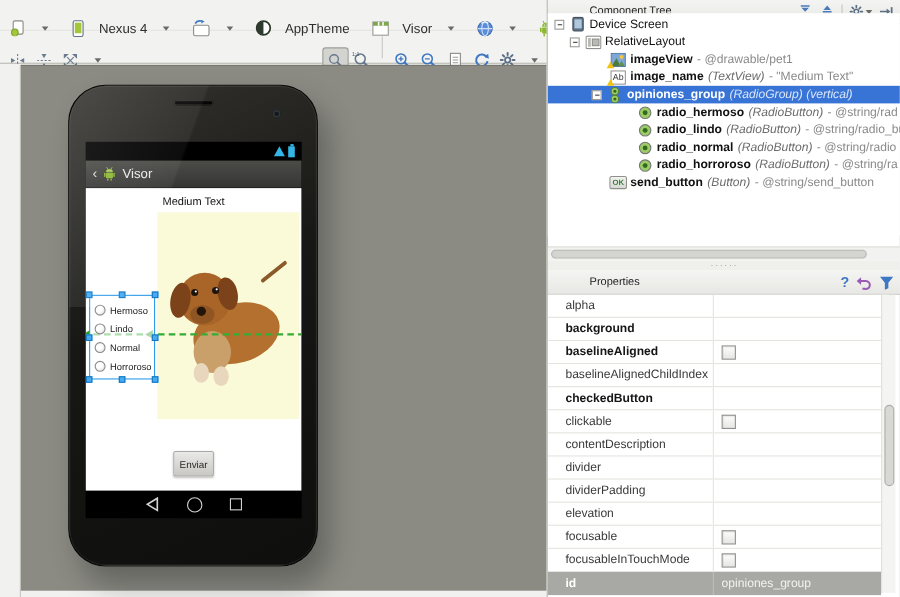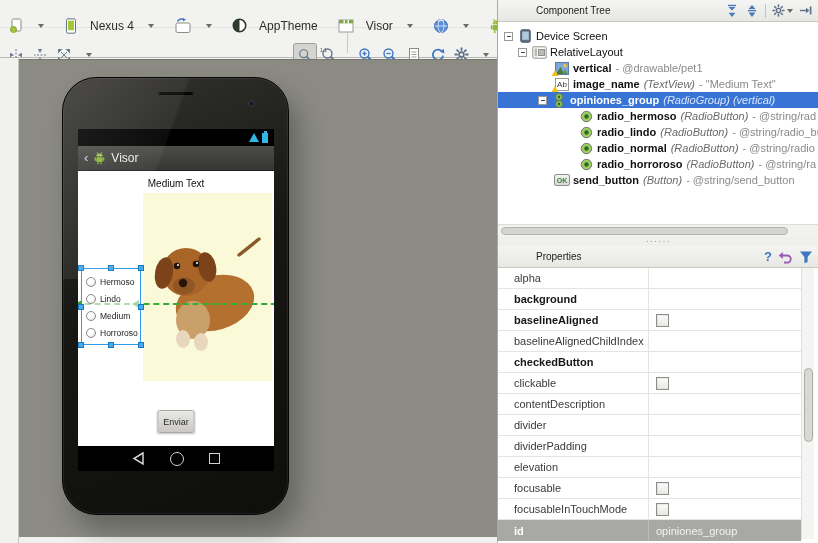--- a/index.html
+++ b/index.html
@@ -51,21 +51,21 @@
   .nav-circle { width:14px; height:14px; border:1.5px solid #D2D2D2; border-radius:50%; }
   .nav-square { width:11px; height:11px; border:1.5px solid #D2D2D2; }
 
   
   .right-panel { position:absolute; left:497px; top:0; width:321px; height:543px; background:#fff; border-left:1px solid #A9A9A5; }
   .panel-header { height:22px; background:linear-gradient(#F4F4F2,#E7E7E4); border-bottom:1px solid #C7C7C2; display:flex; align-items:center; padding:0 6px; }
   .panel-title { font-size:10px; color:#222;margin-left:32px; }
   .ph-icons { margin-left:auto; display:flex; align-items:center; gap:6px; }
   .ph-sep { width:1px; height:14px; background:#C4C4BF; }
 
-  .tree { position:absolute; left:0; top:26px; width:321px; height:202px; background:#fff; overflow:hidden; padding-top:2px; }
+  .tree { position:absolute; left:0; top:12px; width:321px; height:202px; background:#fff; overflow:hidden; padding-top:2px; }
   .trow { height:16px; display:flex; align-items:center; white-space:nowrap; overflow:hidden; font-size:11px; }
   .trow.selected { background:#3874D6; }
   .toggle { width:9px; height:9px; border:1px solid #9a9a96; background:#fff; flex:none; position:relative; margin-right:4px; }
   .toggle::after { content:""; position:absolute; left:1.5px; top:3px; width:4px; height:1px; background:#444; }
   .ticon { width:16px; height:14px; flex:none; margin-right:3px; position:relative; display:flex; align-items:center; justify-content:center; }
   .warn-badge { position:absolute; left:-3px; bottom:-2px; width:0; height:0; border-left:4px solid transparent; border-right:4px solid transparent; border-bottom:7px solid #F2C211; }
   .tid { font-weight:bold; color:#111; margin-right:4px; }
   .trow.plain .tid { font-weight:normal; }
   .ttype { color:#6b6b6b; margin-right:4px;font-style:italic; }
   .tval { color:#8a8a8a; }
@@ -336,21 +336,21 @@
           <div class="radio-row">
               <span class="radio-circle"></span>
               <span class="radio-label">Hermoso</span>
             </div>
           <div class="radio-row">
               <span class="radio-circle"></span>
               <span class="radio-label">Lindo</span>
             </div>
           <div class="radio-row">
               <span class="radio-circle"></span>
-              <span class="radio-label">Medium</span>
+              <span class="radio-label">Normal</span>
             </div>
           <div class="radio-row">
               <span class="radio-circle"></span>
               <span class="radio-label">Horroroso</span>
             </div>
           <span class="handle" style="left:-4px; top:-4px;"></span>
           <span class="handle" style="left:50%; margin-left:-3px; top:-4px;"></span>
           <span class="handle" style="right:-4px; top:-4px;"></span>
           <span class="handle" style="left:-4px; top:50%; margin-top:-3px;"></span>
           <span class="handle" style="right:-4px; top:50%; margin-top:-3px;"></span>
@@ -444,21 +444,21 @@
     <div class="trow" style="padding-left:56px;">
       <span class="ticon">
           <svg width="14" height="13" viewBox="0 0 14 13">
             <rect x="0.5" y="0.5" width="13" height="12" fill="#7EA7D8" stroke="#5a7aa5"></rect>
             <circle cx="10" cy="3.8" r="1.8" fill="#F5C542"></circle>
             <polygon points="1,12 5.5,5 9,12" fill="#4C7A3D"></polygon>
             <polygon points="7,12 10,7.5 13,12" fill="#5e9150"></polygon>
           </svg>
           <span class="warn-badge"></span>
         </span>
-      <span class="tid">vertical</span>
+      <span class="tid">imageView</span>
       <span class="tval">- @drawable/pet1</span>
     </div>
     <div class="trow" style="padding-left:56px;">
       <span class="ticon">
           <span class="ab-chip">Ab</span>
           <span class="warn-badge"></span>
         </span>
       <span class="tid">image_name</span>
       <span class="ttype">(TextView)</span>
       <span class="tval">- "Medium Text"</span>

